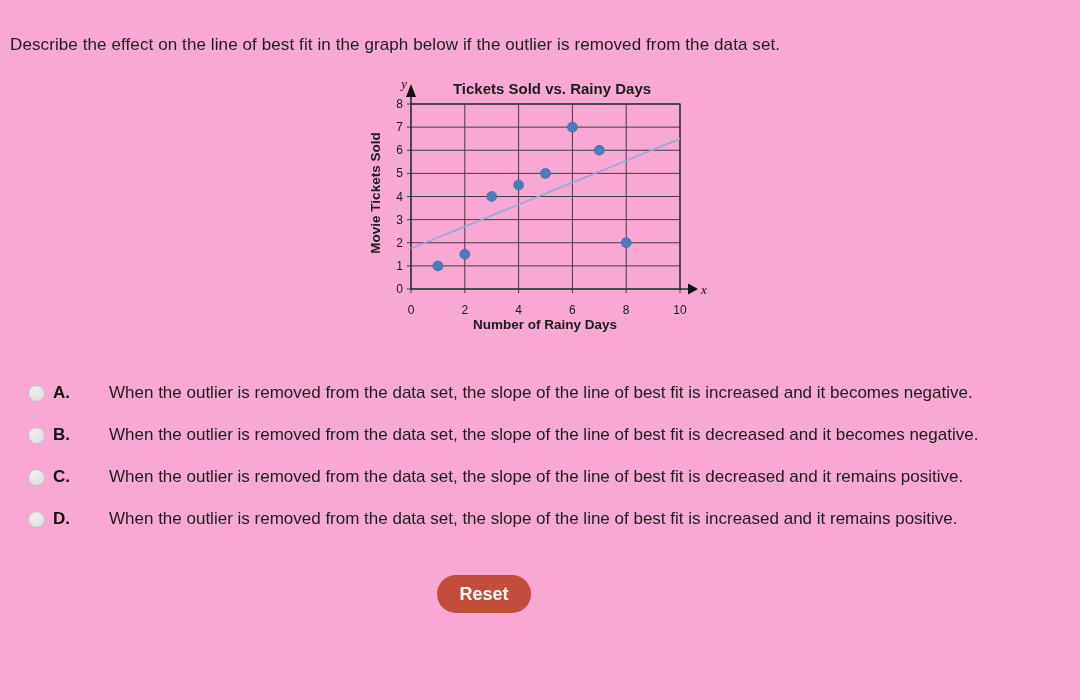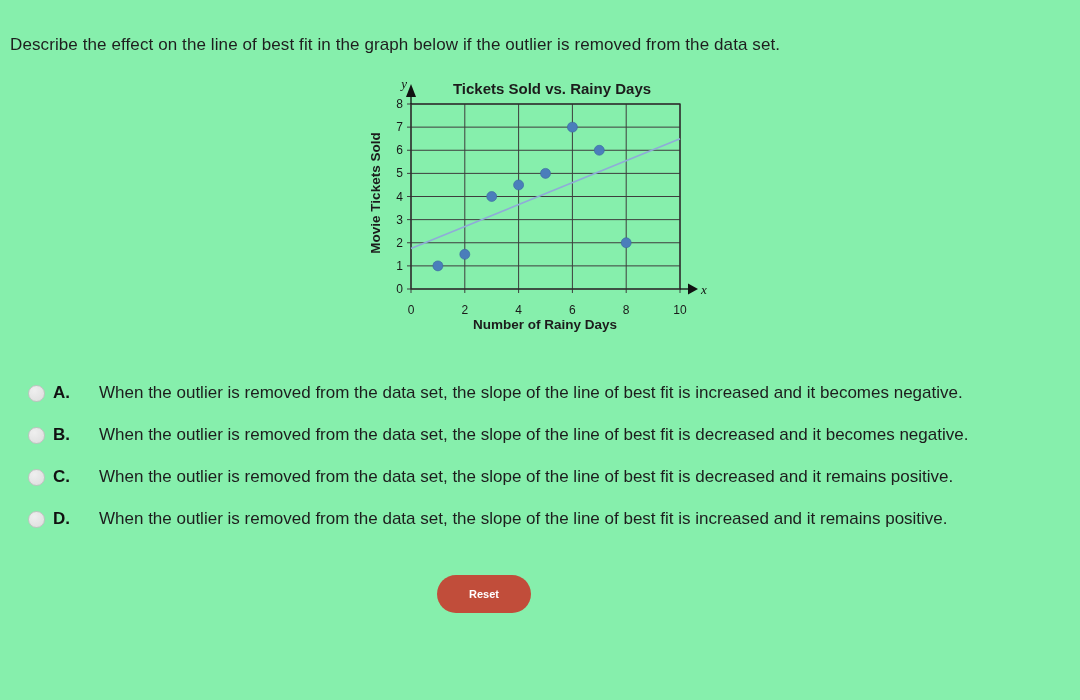--- a/index.html
+++ b/index.html
@@ -1,33 +1,33 @@
 <!DOCTYPE html>
 <html><head>
 <meta charset="utf-8">
 <style>
   html,body{margin:0;padding:0;background:#fff;}
   body{font-family:"Liberation Sans",sans-serif;}
-  .page{position:relative;width:1080px;height:700px;background:#86efac;overflow:hidden;}
+  .page{position:relative;width:1080px;height:700px;background:#f9a8d4;overflow:hidden;}
 
   .question{position:absolute;left:10px;top:35px;font-size:17px;color:#1e1e1e;letter-spacing:.1px;}
 
   .chart-wrap{position:absolute;left:368px;top:76px;width:344px;height:260px;}
   .chart-wrap svg{font-family:"Liberation Sans",sans-serif;}
 
   .options{position:absolute;left:28px;top:372px;width:1030px;}
   .option-row{display:flex;align-items:center;height:42px;cursor:pointer;}
   .radio{width:15px;height:15px;border-radius:50%;border:1px solid #c2c2c2;
          background:radial-gradient(circle at 35% 30%, #efefef, #dcdcdc);flex:none;}
   .letter{font-weight:bold;font-size:17px;color:#111;width:28px;margin-left:8px;flex:none;}
-  .opt-text{font-size:17px;color:#1d1d1d;margin-left:18px;white-space:nowrap;}
+  .opt-text{font-size:17px;color:#1d1d1d;margin-left:28px;white-space:nowrap;}
 
   .buttons{position:absolute;left:437px;top:575px;display:flex;gap:25px;}
   .btn{height:38px;border:none;border-radius:19px;color:#ffffff;font-weight:bold;
-       font-size:11px;font-family:"Liberation Sans",sans-serif;cursor:pointer;padding:0;}
+       font-size:18px;font-family:"Liberation Sans",sans-serif;cursor:pointer;padding:0;}
   .btn-reset{width:94px;}
   .btn-submit{width:104px;}
 </style>
 </head>
 <body>
 
 <div class="page">
 
   <div class="question">Describe the effect on the line of best fit in the graph below if the outlier is removed from the data set.</div>
 

